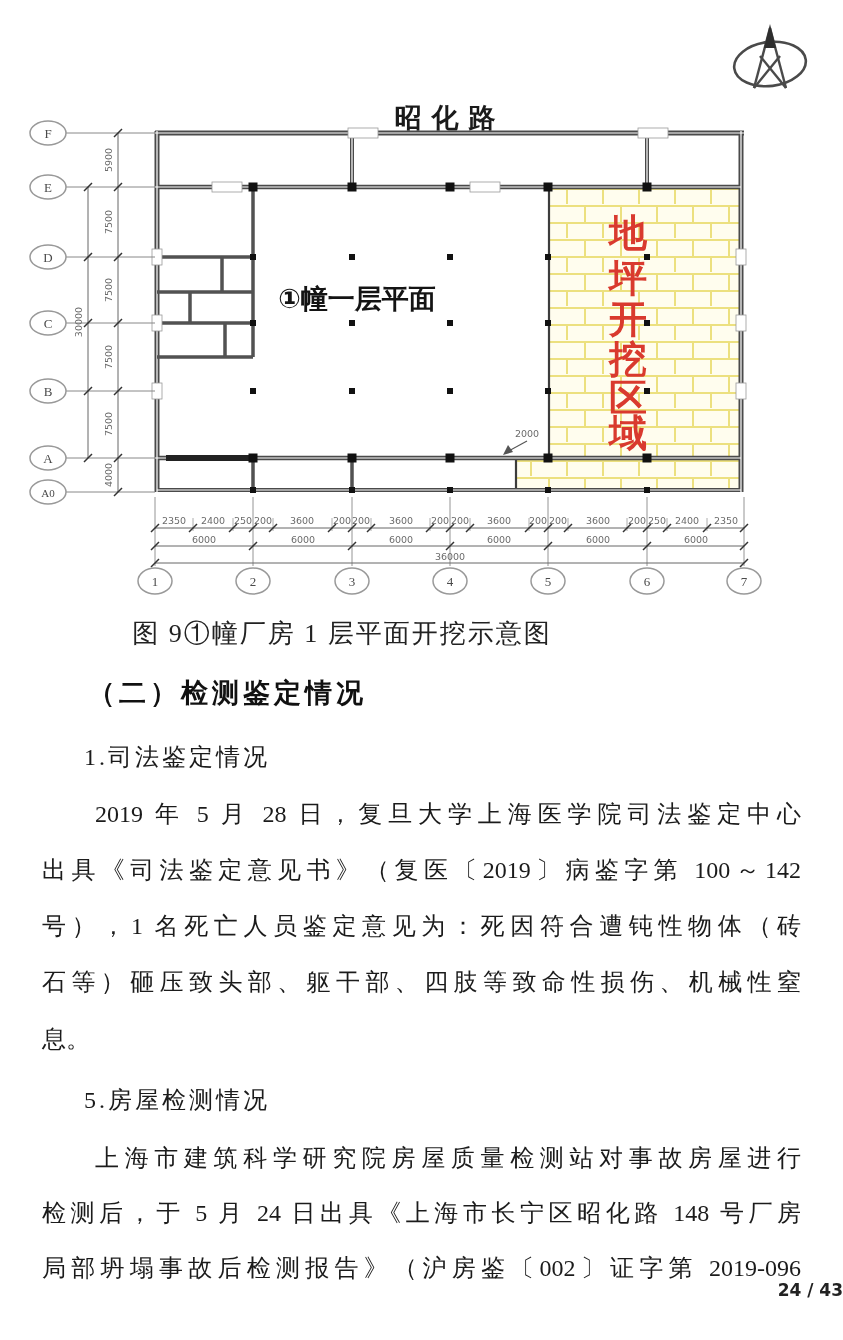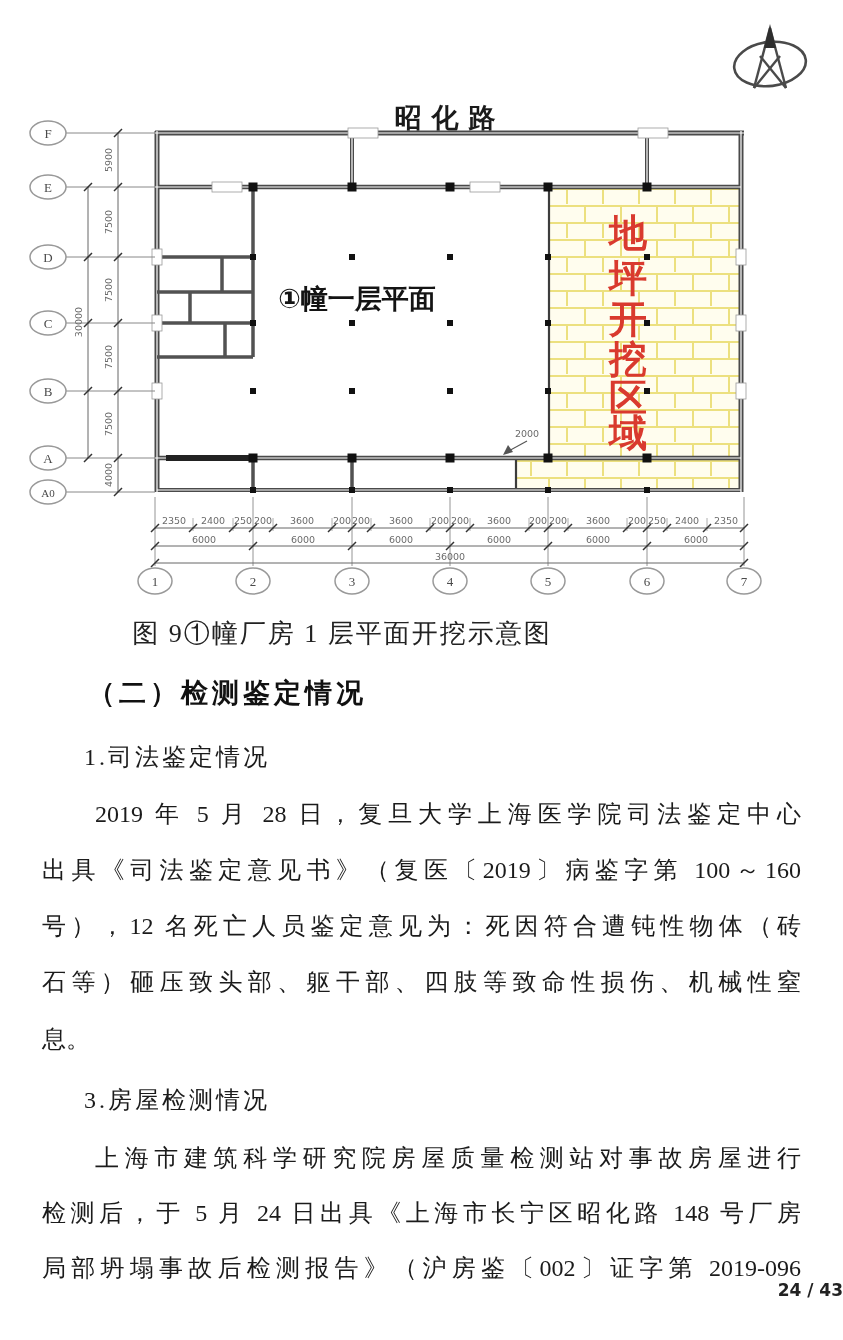--- a/index.html
+++ b/index.html
@@ -248,25 +248,25 @@
       </g>
     </g>
   </svg>
 
   <div class="caption">图 9①幢厂房 1 层平面开挖示意图</div>
 
   <div class="bline heading" style="top:676px">（二）检测鉴定情况</div>
   <div class="bline item" style="top:740px">1.司法鉴定情况</div>
 
   <div class="bline jline indent" style="top:797px">2019 年 5 月 28 日，复旦大学上海医学院司法鉴定中心</div>
-  <div class="bline jline" style="top:853px">出具《司法鉴定意见书》（复医〔2019〕病鉴字第 100～160</div>
-  <div class="bline jline" style="top:909px">号），12 名死亡人员鉴定意见为：死因符合遭钝性物体（砖</div>
+  <div class="bline jline" style="top:853px">出具《司法鉴定意见书》（复医〔2019〕病鉴字第 100～142</div>
+  <div class="bline jline" style="top:909px">号），1 名死亡人员鉴定意见为：死因符合遭钝性物体（砖</div>
   <div class="bline jline" style="top:965px">石等）砸压致头部、躯干部、四肢等致命性损伤、机械性窒</div>
   <div class="bline" style="top:1022px">息。</div>
 
-  <div class="bline item" style="top:1083px">3.房屋检测情况</div>
+  <div class="bline item" style="top:1083px">5.房屋检测情况</div>
 
   <div class="bline jline indent" style="top:1141px">上海市建筑科学研究院房屋质量检测站对事故房屋进行</div>
   <div class="bline jline" style="top:1196px">检测后，于 5 月 24 日出具《上海市长宁区昭化路 148 号厂房</div>
   <div class="bline jline" style="top:1251px">局部坍塌事故后检测报告》（沪房鉴〔002〕证字第 2019-096</div>
 
   <div class="footer">24 / 43</div>
 </div>
 
 </body></html>

